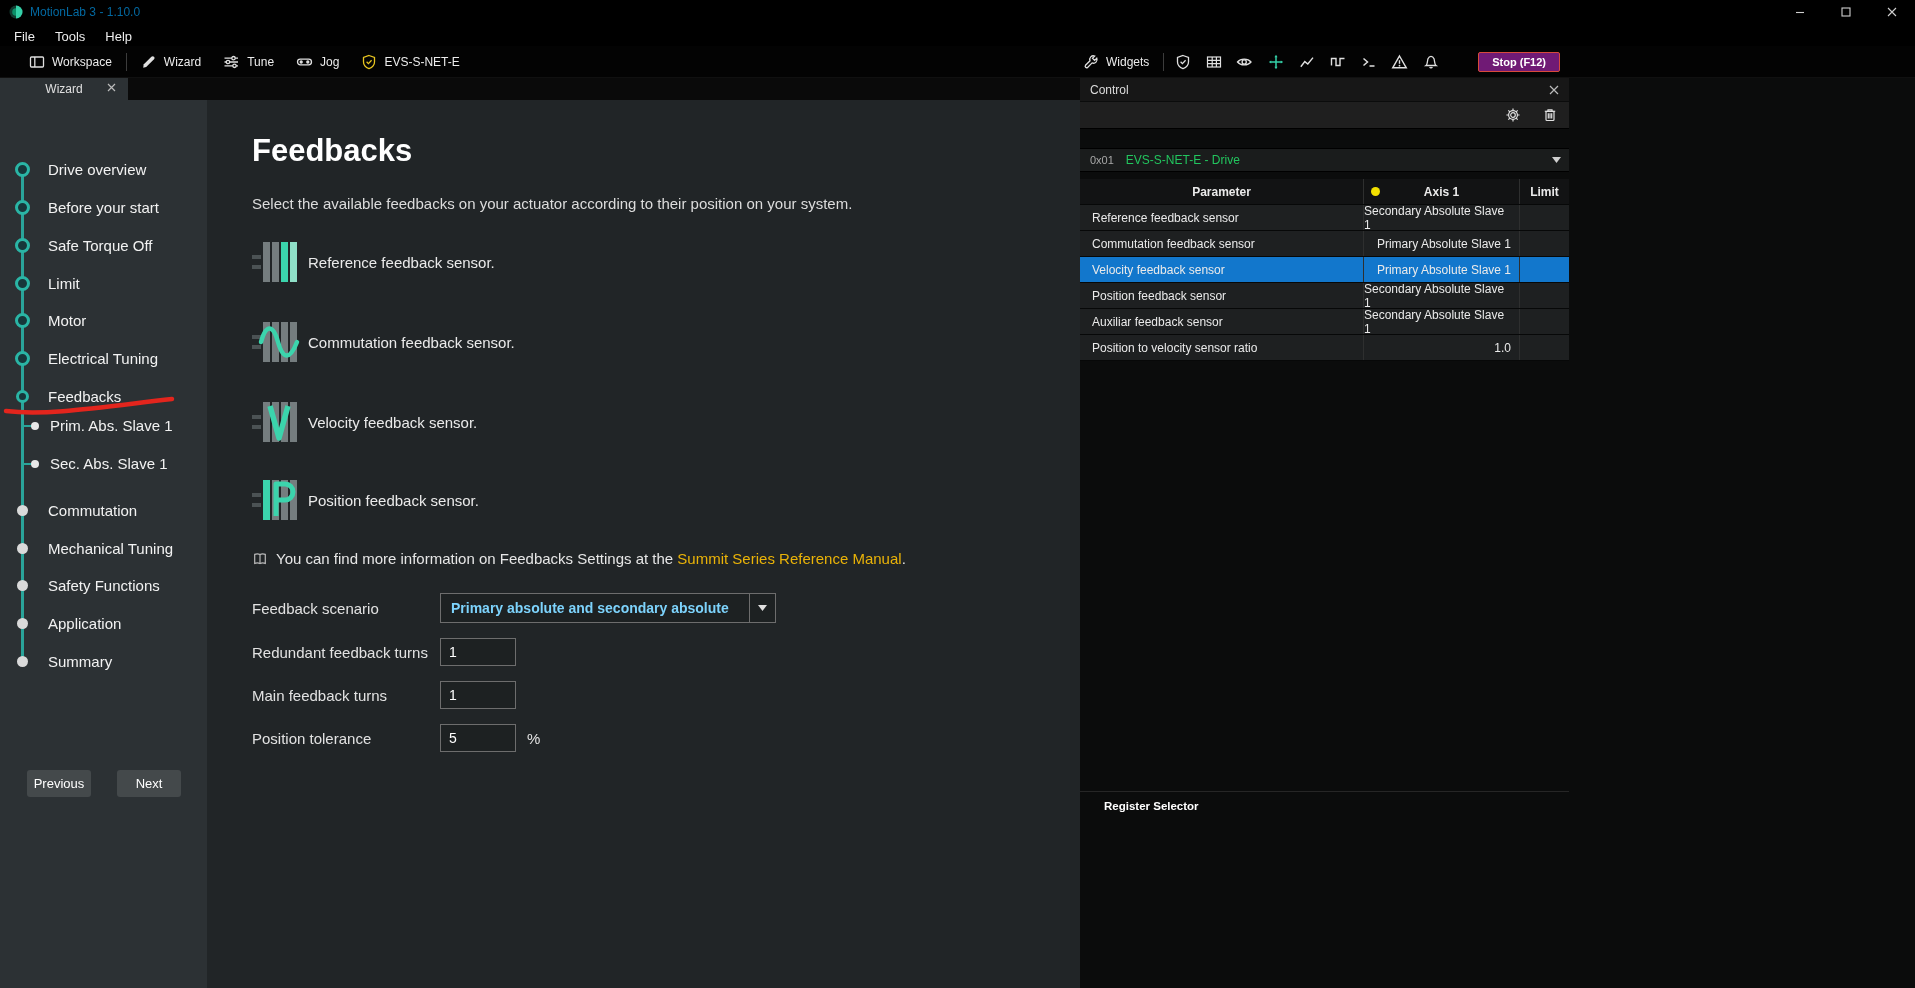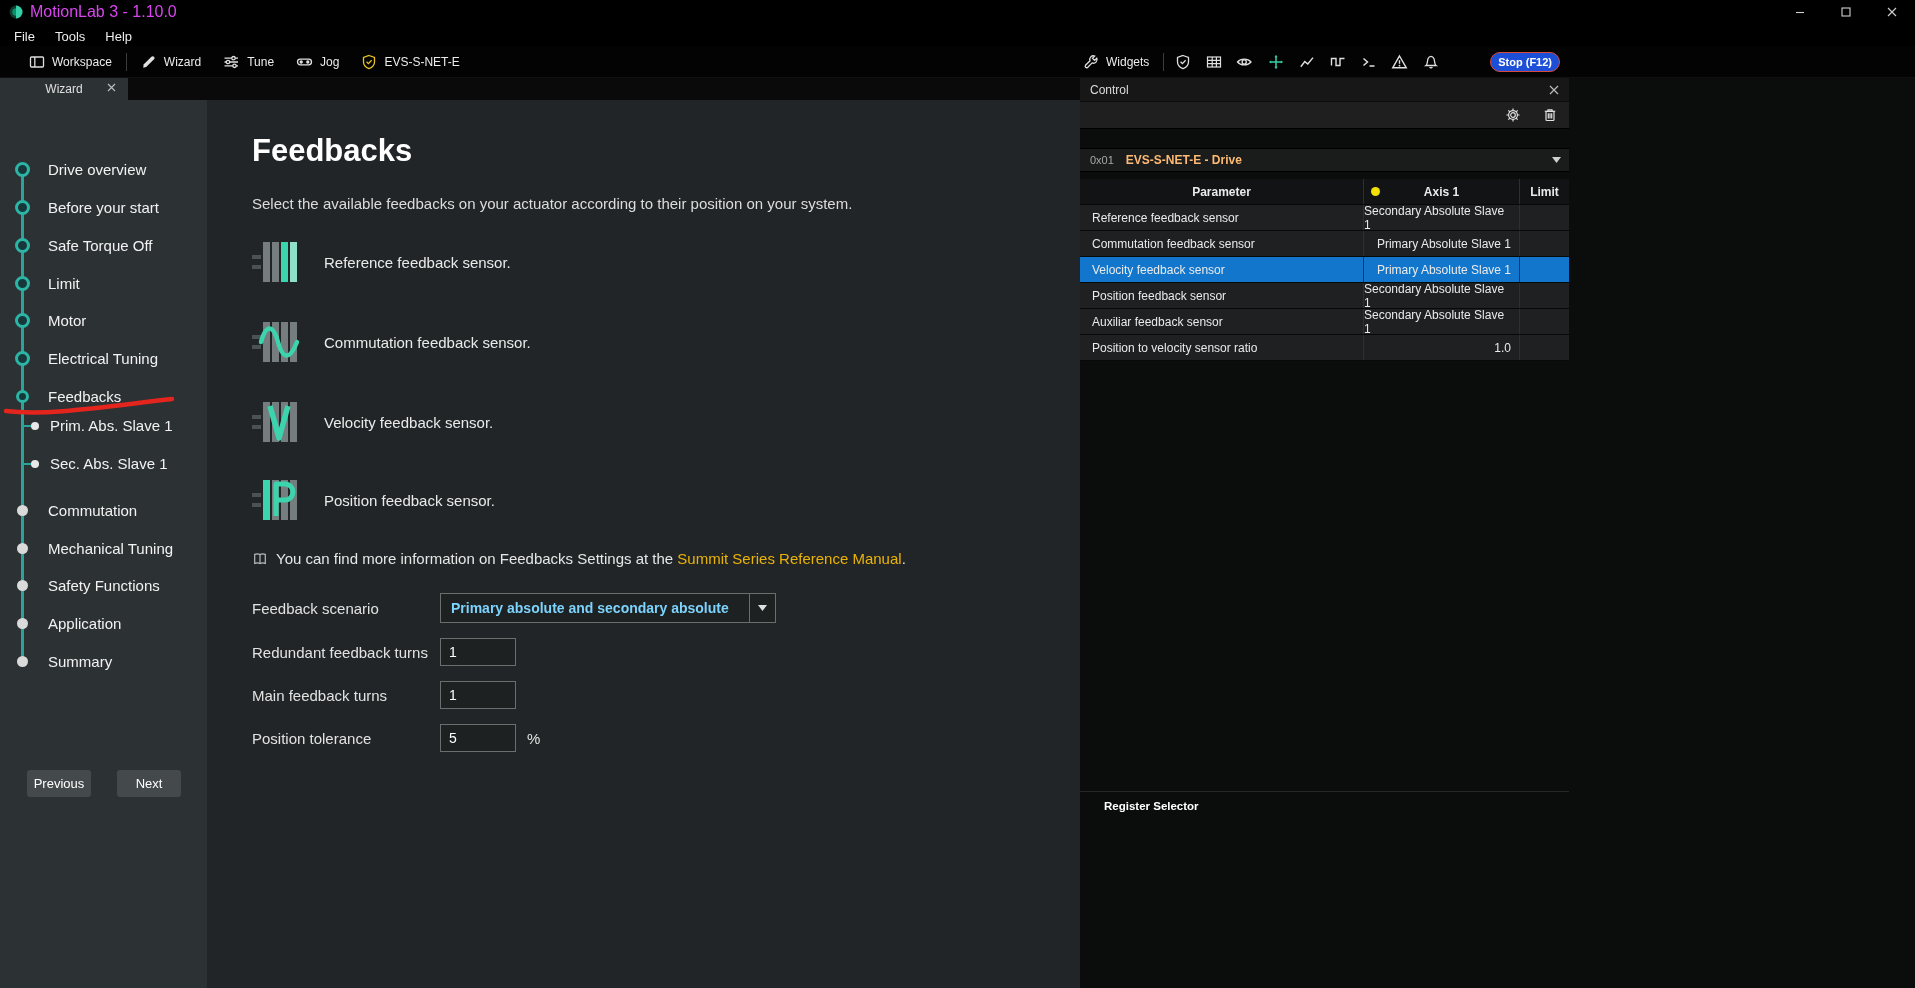--- a/index.html
+++ b/index.html
@@ -3,36 +3,36 @@
 <meta charset="utf-8">
 <style>
   *{margin:0;padding:0;box-sizing:border-box}
   html,body{background:#000}
   body{font-family:"Liberation Sans","DejaVu Sans",sans-serif;-webkit-font-smoothing:antialiased}
   .app{position:relative;width:1915px;height:988px;background:#000;overflow:hidden;color:#e8e8e8}
 
   
   .titlebar{height:24px;display:flex;align-items:center;background:#000}
   .titlebar .logo{margin:0 7px 0 9px;display:flex}
-  .title-text{font-size:16px;color:#d946ef}
+  .title-text{font-size:12px;color:#0369a1}
   .win-controls{margin-left:auto;display:flex;height:100%}
   .win-btn{width:46px;display:flex;align-items:center;justify-content:center;cursor:pointer}
 
   
   .menubar{height:22px;display:flex;align-items:flex-end;background:#000;padding-left:4px}
   .menu-item{font-size:13px;color:#ececec;padding:2px 10px;cursor:pointer}
 
   
   .toolbar{height:32px;background:#030303;position:relative;display:flex;align-items:center;border-bottom:1px solid #101010}
   .tb-left{display:flex;align-items:center;padding-left:18px}
   .tb-btn{display:flex;align-items:center;gap:7px;font-size:12px;color:#ececec;padding:5px 11px;cursor:pointer;white-space:nowrap}
   .tb-sep{width:1px;height:18px;background:#3c3c3c;margin:0 3px}
   .tb-right{position:absolute;left:1072px;width:488px;display:flex;align-items:center}
   .icon-btn{width:31px;height:26px;display:flex;align-items:center;justify-content:center;cursor:pointer}
-  .stop-btn{margin-left:auto;background:#1d4ed8;border:1px solid #d84a3c;color:#fff;font-size:11px;font-weight:bold;padding:3px 7px;border-radius:10px;cursor:pointer;white-space:nowrap}
+  .stop-btn{margin-left:auto;background:#701a75;border:1px solid #d84a3c;color:#fff;font-size:11px;font-weight:bold;padding:3px 13px;border-radius:2px;cursor:pointer;white-space:nowrap}
 
   
   .bodyrow{display:flex;height:910px}
   .left-region{width:1080px;display:flex;flex-direction:column}
   .tabstrip{height:22px;background:#0a0a0a;display:flex}
   .tab{width:128px;background:#2c3134;display:flex;align-items:center;justify-content:center;font-size:12px;color:#e0e0e0;position:relative;cursor:pointer}
   .tab-close{position:absolute;right:12px;top:5px;cursor:pointer;display:flex}
   .content-row{flex:1;display:flex}
 
   
@@ -48,41 +48,41 @@
   .b-subdot{position:absolute;left:31px;top:9px;width:8px;height:8px;border-radius:50%;background:#e8e8e8}
   .annotation{position:absolute;left:2px;top:292px;pointer-events:none}
   .nav-btn{position:absolute;top:670px;width:64px;height:27px;background:#44494b;border:none;border-radius:3px;color:#fff;font-size:13px;cursor:pointer;font-family:inherit}
   .nav-prev{left:27px}
   .nav-next{left:117px}
 
   
   .main{flex:1;background:#212527;position:relative}
   .page-title{position:absolute;left:45px;top:33px;font-size:31px;font-weight:700;color:#fff}
   .page-subtitle{position:absolute;left:45px;top:95px;font-size:15px;color:#dcdcdc}
-  .sensor-row{position:absolute;left:45px;display:flex;align-items:center;gap:20px;height:44px}
+  .sensor-row{position:absolute;left:45px;display:flex;align-items:center;gap:4px;height:44px}
   .sensor-row .s-label{font-size:15px;color:#eaeaea}
   .info-row{position:absolute;left:45px;top:450px;display:flex;align-items:center;gap:8px;font-size:15px;color:#e6e6e6}
   .info-link{color:#eab308;cursor:pointer}
   .form-label{position:absolute;left:45px;font-size:15px;color:#e2e2e2}
   .dropdown{position:absolute;left:233px;top:493px;width:336px;height:30px;background:#1d2122;border:1px solid #6d6d6d;display:flex;align-items:center;cursor:pointer}
   .dropdown .dd-text{flex:1;padding-left:10px;font-size:14px;font-weight:bold;color:#7dd3fc;white-space:nowrap}
   .dropdown .dd-cap{width:26px;height:100%;border-left:1px solid #6d6d6d;display:flex;align-items:center;justify-content:center}
   .tinput{position:absolute;left:233px;width:76px;height:28px;background:#1d2122;border:1px solid #6d6d6d;color:#fff;font-size:14px;padding-left:8px;font-family:inherit}
   .pct{position:absolute;left:320px;font-size:15px;color:#e2e2e2}
 
   
   .right-panel{flex:1;background:#0b0c0c;position:relative}
   .widget{width:489px;position:relative}
   .w-header{height:23px;background:#171717;display:flex;align-items:center;padding:0 10px}
   .w-title{font-size:12px;color:#dcdcdc}
   .w-close{margin-left:auto;cursor:pointer;display:flex}
   .w-toolbar{height:27px;background:#1f1f1f;margin-top:1px;display:flex;align-items:center;justify-content:flex-end;gap:6px;padding-right:4px;border-bottom:1px solid #000}
   .device-row{margin-top:19px;height:24px;background:#1a1c1c;border-top:1px solid #000;border-bottom:1px solid #000;display:flex;align-items:center;cursor:pointer}
   .dev-id{font-size:11px;color:#a8a8a8;margin-left:10px}
-  .dev-name{font-size:12px;font-weight:bold;color:#fdba74;margin-left:12px}
+  .dev-name{font-size:12px;font-weight:normal;color:#22c55e;margin-left:12px}
   .dev-chevron{margin-left:auto;margin-right:8px;display:flex}
   .ptable{margin-top:7px;width:489px;font-size:12px}
   .prow{display:flex;height:26px;background:#1e2021;border-bottom:1px solid #070808;align-items:stretch}
   .prow.header{background:#121314;font-weight:bold;color:#fff}
   .prow.selected{background:#1277cc}
   .cell{display:flex;align-items:center;border-right:1px solid #2e2f2f}
   .c-param{width:284px;padding-left:12px;color:#eaeaea}
   .prow.header .c-param{justify-content:center;padding-left:0}
   .c-axis{width:156px;justify-content:flex-end;padding-right:8px;color:#eaeaea;position:relative}
   .prow.header .c-axis{justify-content:center;padding-right:0}

